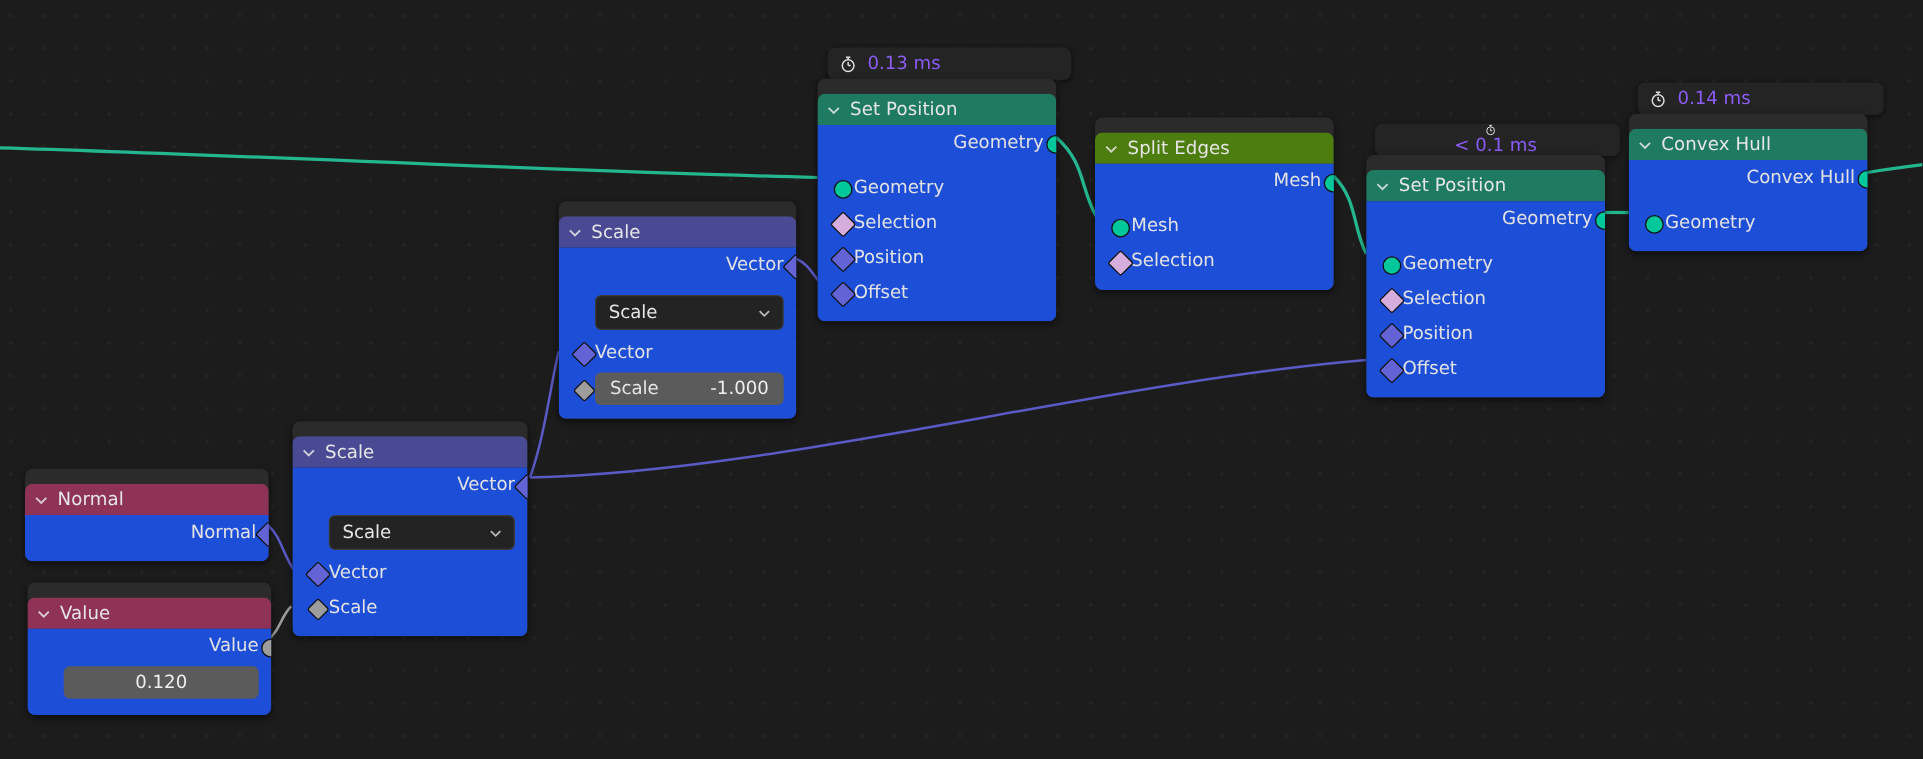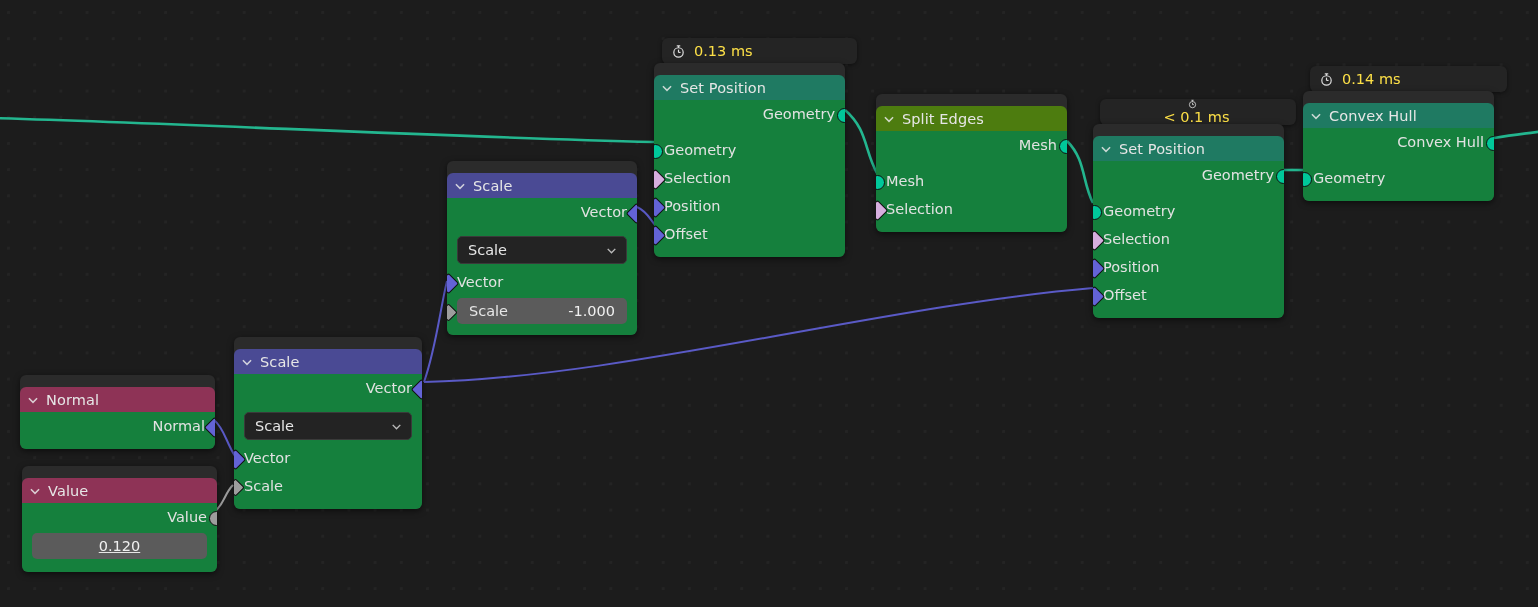--- a/index.html
+++ b/index.html
@@ -54,22 +54,23 @@
     letter-spacing: .1px;
   }
   .node-header .chev {
     width: 14px;
     height: 14px;
     margin-right: 6px;
     flex: 0 0 auto;
     opacity: .85;
   }
   .node-body {
-    background: #15803d;
+    background: #1d4ed8;
     padding-bottom: 9px;
+    padding-left: 19px;
   }
   .row {
     position: relative;
     height: 28px;
     display: flex;
     align-items: center;
     font-size: 14.5px;
     color: #e2e2e2;
     padding: 0 10px;
   }
@@ -119,35 +120,35 @@
     border: 1px solid #3a3a3a;
     padding: 0 8px 0 10px;
     justify-content: space-between;
   }
   .widget.dropdown .chev { width: 13px; height: 13px; opacity: .85; }
   .widget.field {
     background: #5b5b5b;
     padding: 0 12px;
     justify-content: space-between;
   }
-  .widget.field.center { justify-content: center; text-decoration: underline; }
+  .widget.field.center { justify-content: center; }
   .widget .fval { color: #f0f0f0; }
 
   
   .timer {
     position: absolute;
     z-index: 4;
     height: 26px;
     border-radius: 6px;
     background: #242424;
     display: flex;
     align-items: center;
     padding: 0 12px 0 9px;
     font-size: 14.5px;
-    color: #fde047;
+    color: #8b5cf6;
     box-shadow: 0 1px 4px rgba(0,0,0,0.5);
   }
   .timer svg { margin-right: 8px; }
 </style>
 </head>
 <body>
 
 <div id="canvas">
 
   <svg id="links" viewBox="0 0 1538 607" width="1538" height="607">

